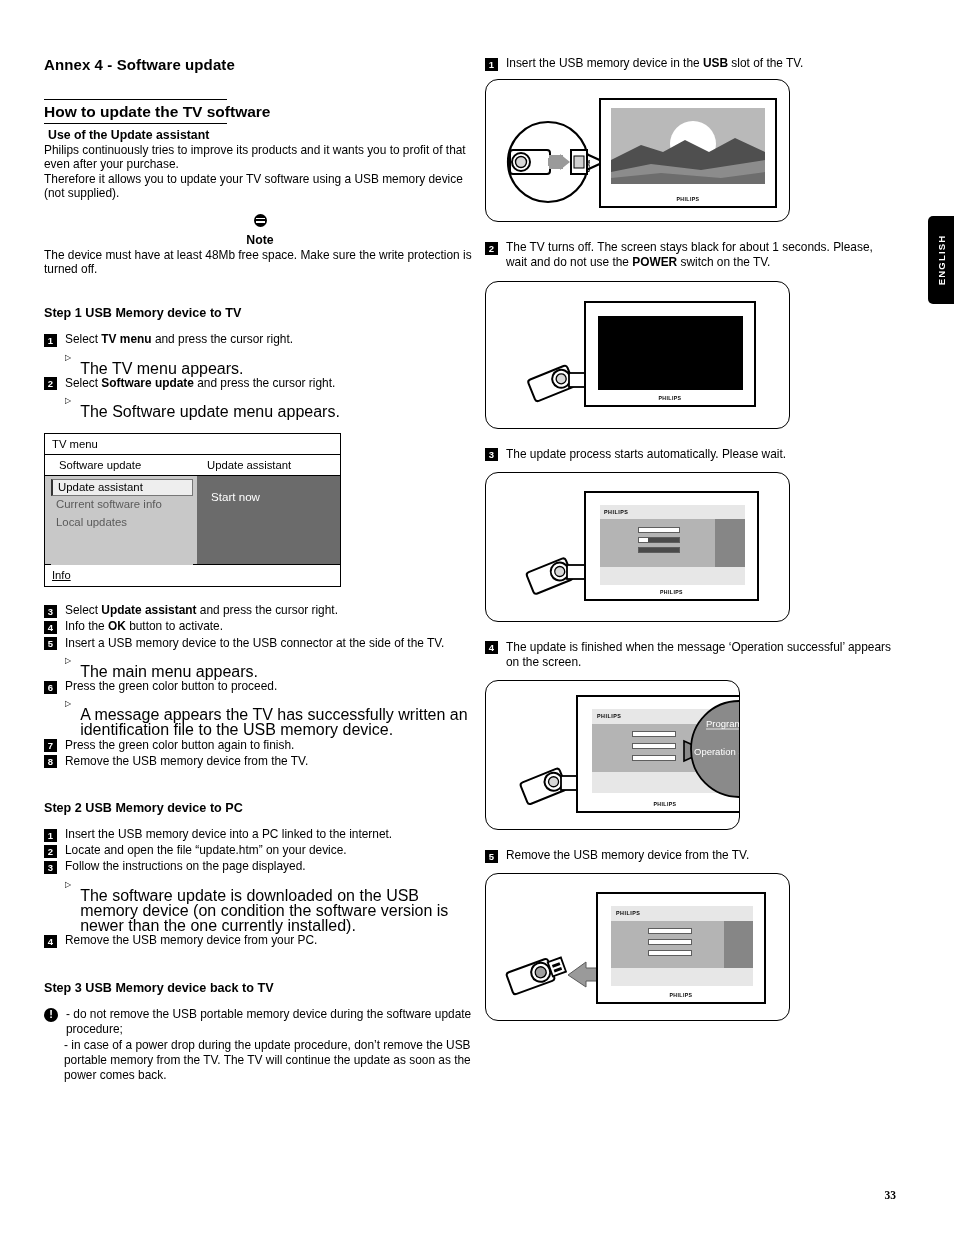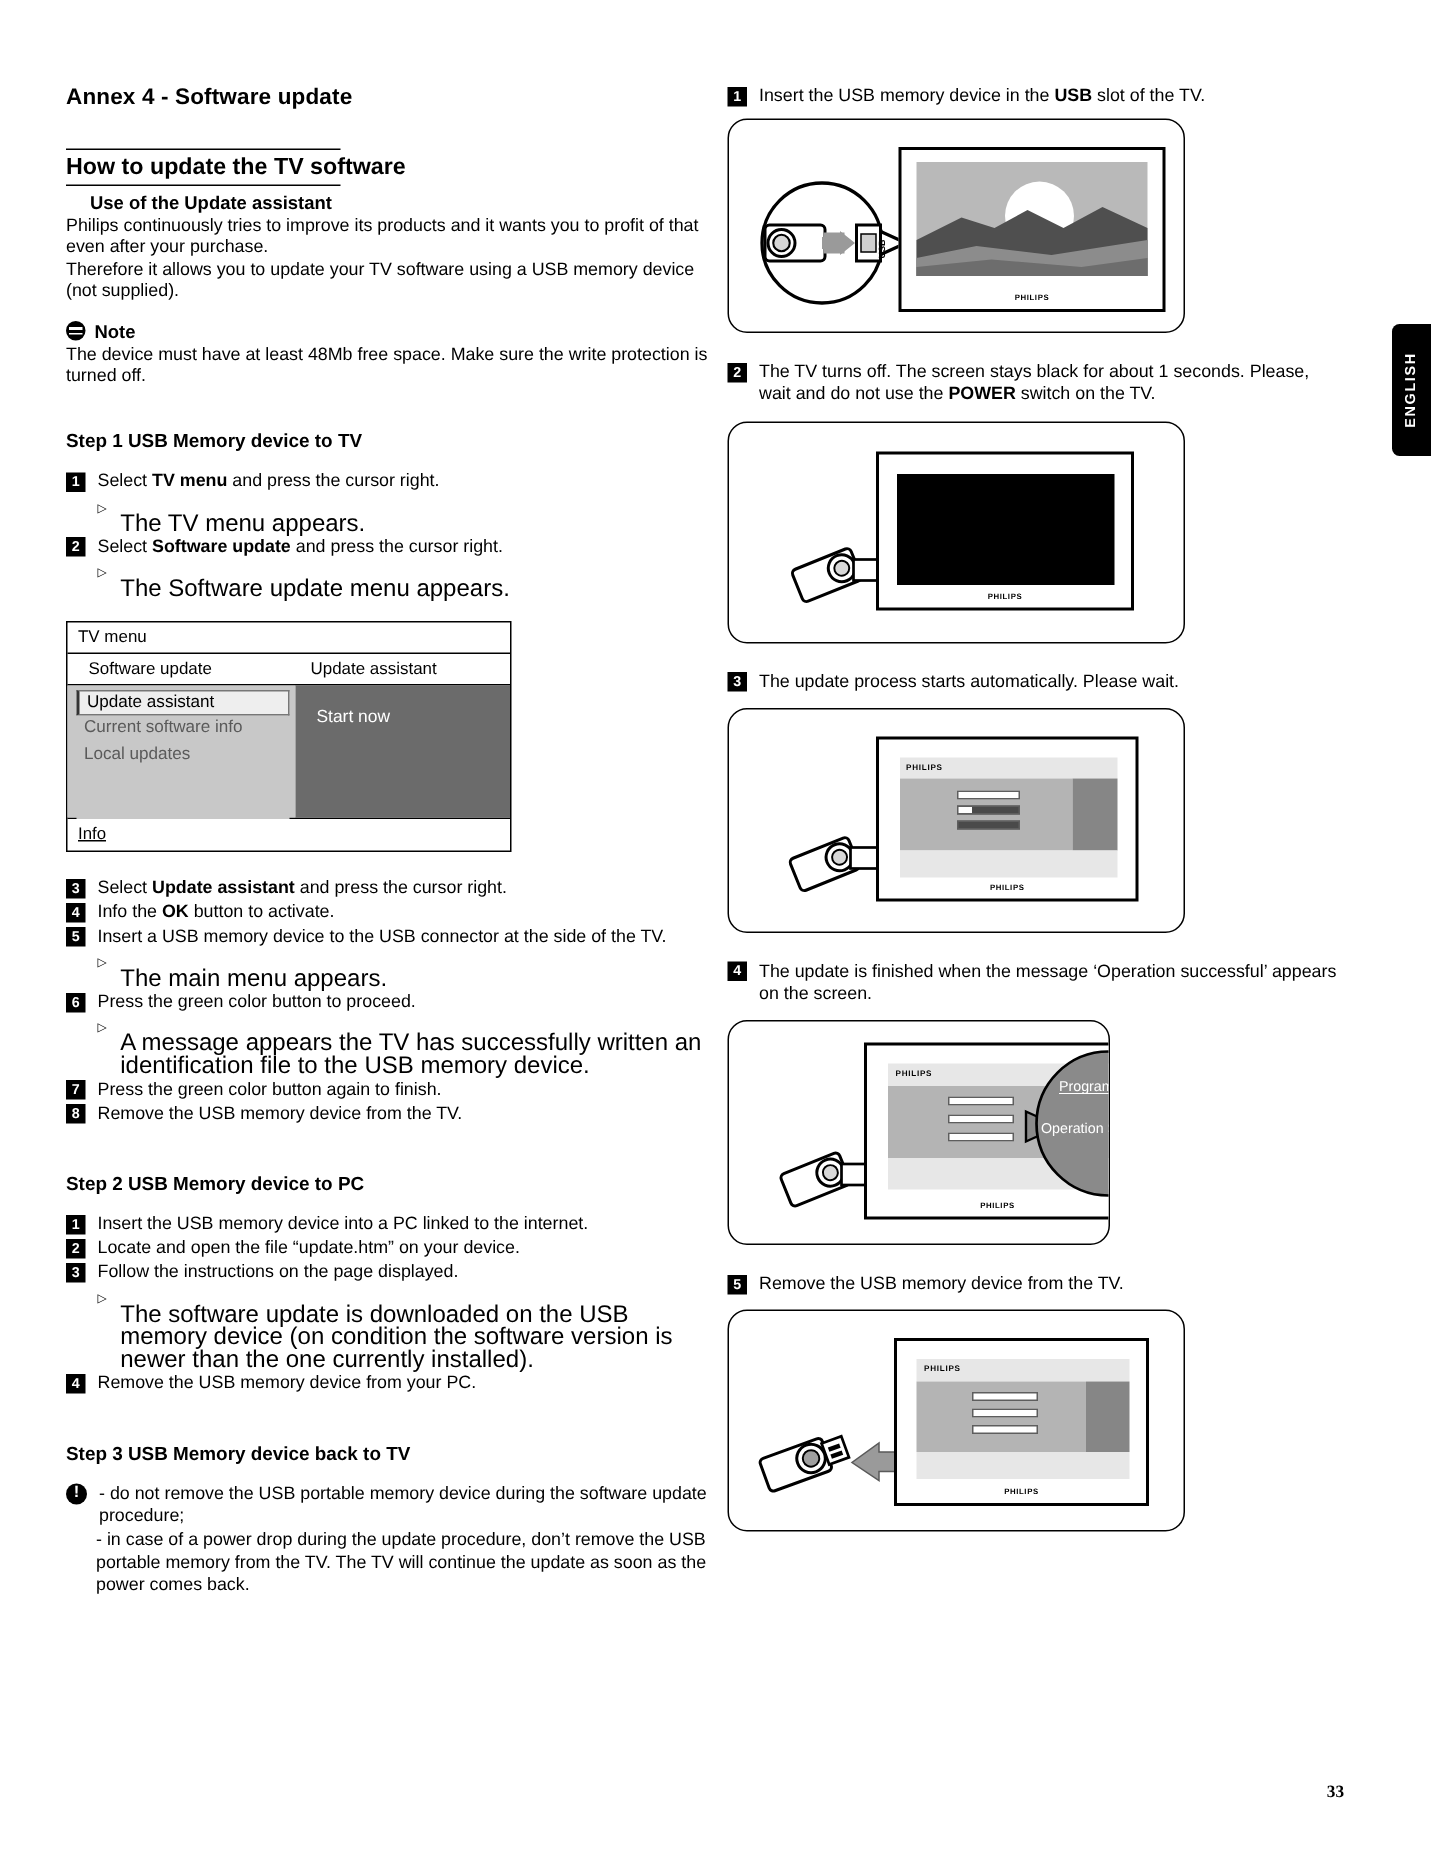--- a/index.html
+++ b/index.html
@@ -21,29 +21,29 @@
   
   .h-annex {
     font-size:15px; font-weight:bold; letter-spacing:.1px;
     margin:0 0 26px 0;
   }
   .rule-top { border-top:1.3px solid #000; width:183px; margin-bottom:3px; }
   .h-how {
     font-size:15.5px; font-weight:bold; margin:0 0 2px 0;
   }
   .rule-bot { border-top:1.1px solid #000; width:183px; margin:2px 0 4px 0; }
-  .h-sub { font-size:12.3px; font-weight:bold; margin:3px 0 1px 16px; }
+  .h-sub { font-size:12.3px; font-weight:bold; margin:3px 0 1px 4px; }
   .h-step { font-size:12.6px; font-weight:bold; margin:0 0 12px 0; }
 
   p.body, .body {
     font-size:11.9px; line-height:14.4px; margin:0;
   }
 
   
-  .note-head { display:flex; align-items:center; gap:6px; margin:0 0 1px 0; }
+  .note-head { display:flex; align-items:center; gap:6px; margin:0 0 1px 0;flex-direction:column; }
   .note-ico {
     width:13px; height:13px; border-radius:50%;
     background:#000; position:relative; flex:0 0 auto;
   }
   .note-ico::before, .note-ico::after {
     content:""; position:absolute; left:2px; right:2px; height:1.6px; background:#fff;
   }
   .note-ico::before { top:4px; }
   .note-ico::after  { top:7.5px; }
   .note-label { font-size:12.3px; font-weight:bold; }

